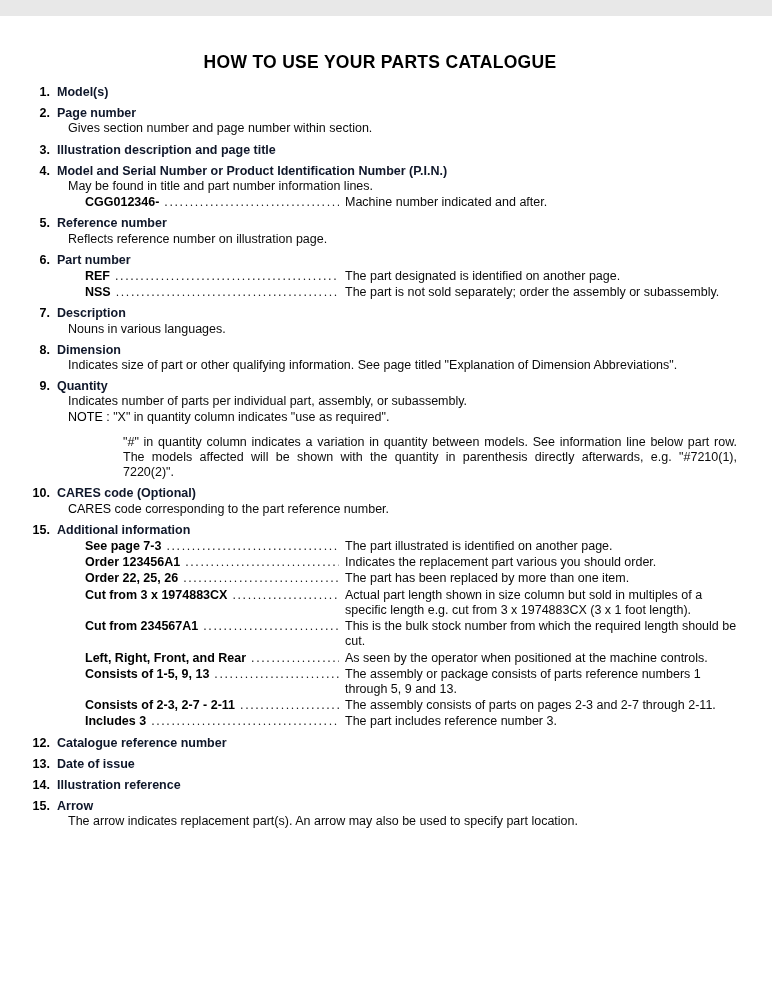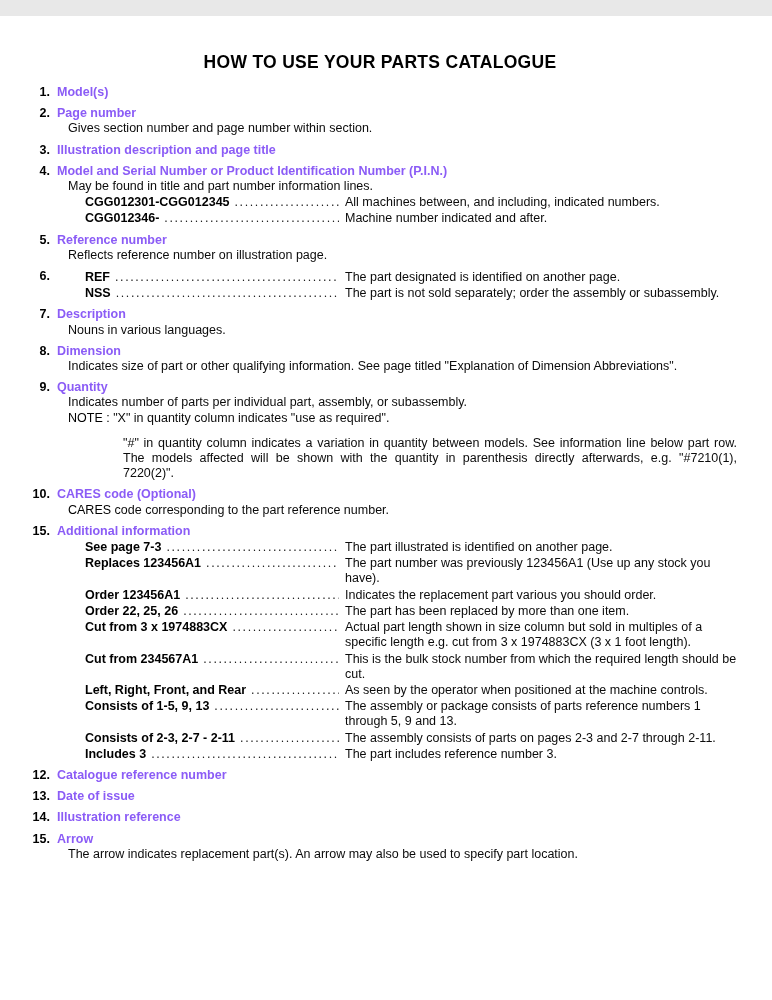--- a/index.html
+++ b/index.html
@@ -28,21 +28,21 @@
   .item { display:flex; margin-top:6px; }
   .num {
     flex:0 0 27px;
     text-align:right;
     font-weight:bold;
     padding-right:7px;
     white-space:nowrap;
     color:#000;
   }
   .content { flex:1; min-width:0; }
-  .heading { font-weight:bold; color:#8b5cf6; }
+  .heading { font-weight:bold; color:#0f172a; }
   .para { margin:0 0 0 11px; }
   .bold { font-weight:normal; color:#000; }
   .just { text-align:justify; }
   .note2 { margin-top:10px; margin-left:66px; }
   .entries { margin-left:28px; }
   .entry { display:flex; align-items:flex-start; margin-top:1px; }
   .entry-left { flex:0 0 254px; display:flex; min-width:0; overflow:hidden; }
   .term { font-weight:bold; white-space:nowrap; color:#000; }
   .leader {
     flex:1; min-width:0;
@@ -87,47 +87,41 @@
   </div>
 
   <div class="item">
     <span class="num">4.</span>
     <div class="content">
       <div class="heading">Model and Serial Number or Product Identification Number (P.I.N.)</div>
       <p class="para">May be found in title and part number information lines.</p>
       <div class="entries">
         <div class="entry">
           <div class="entry-left">
-              <span class="term">CGG012301-CGG012345</span>
-              <span class="leader"></span>
-            </div>
-          <div class="entry-def">All machines between, and including, indicated numbers.</div>
-        </div>
-        <div class="entry">
-          <div class="entry-left">
               <span class="term">CGG012346-</span>
               <span class="leader"></span>
             </div>
           <div class="entry-def">Machine number indicated and after.</div>
         </div>
       </div>
     </div>
   </div>
 
   <div class="item">
     <span class="num">5.</span>
     <div class="content">
       <div class="heading">Reference number</div>
       <p class="para">Reflects reference number on illustration page.</p>
     </div>
   </div>
 
   <div class="item">
     <span class="num">6.</span>
     <div class="content">
+      <div class="heading">Part number</div>
       <div class="entries">
         <div class="entry">
           <div class="entry-left">
               <span class="term">REF</span>
               <span class="leader"></span>
             </div>
           <div class="entry-def">The part designated is identified on another page.</div>
         </div>
         <div class="entry">
           <div class="entry-left">
@@ -181,27 +175,20 @@
       <div class="entries">
         <div class="entry">
           <div class="entry-left">
               <span class="term">See page 7-3</span>
               <span class="leader"></span>
             </div>
           <div class="entry-def">The part illustrated is identified on another page.</div>
         </div>
         <div class="entry">
           <div class="entry-left">
-              <span class="term">Replaces 123456A1</span>
-              <span class="leader"></span>
-            </div>
-          <div class="entry-def">The part number was previously 123456A1 (Use up any stock you have).</div>
-        </div>
-        <div class="entry">
-          <div class="entry-left">
               <span class="term">Order 123456A1</span>
               <span class="leader"></span>
             </div>
           <div class="entry-def">Indicates the replacement part various you should order.</div>
         </div>
         <div class="entry">
           <div class="entry-left">
               <span class="term">Order 22, 25, 26</span>
               <span class="leader"></span>
             </div>

